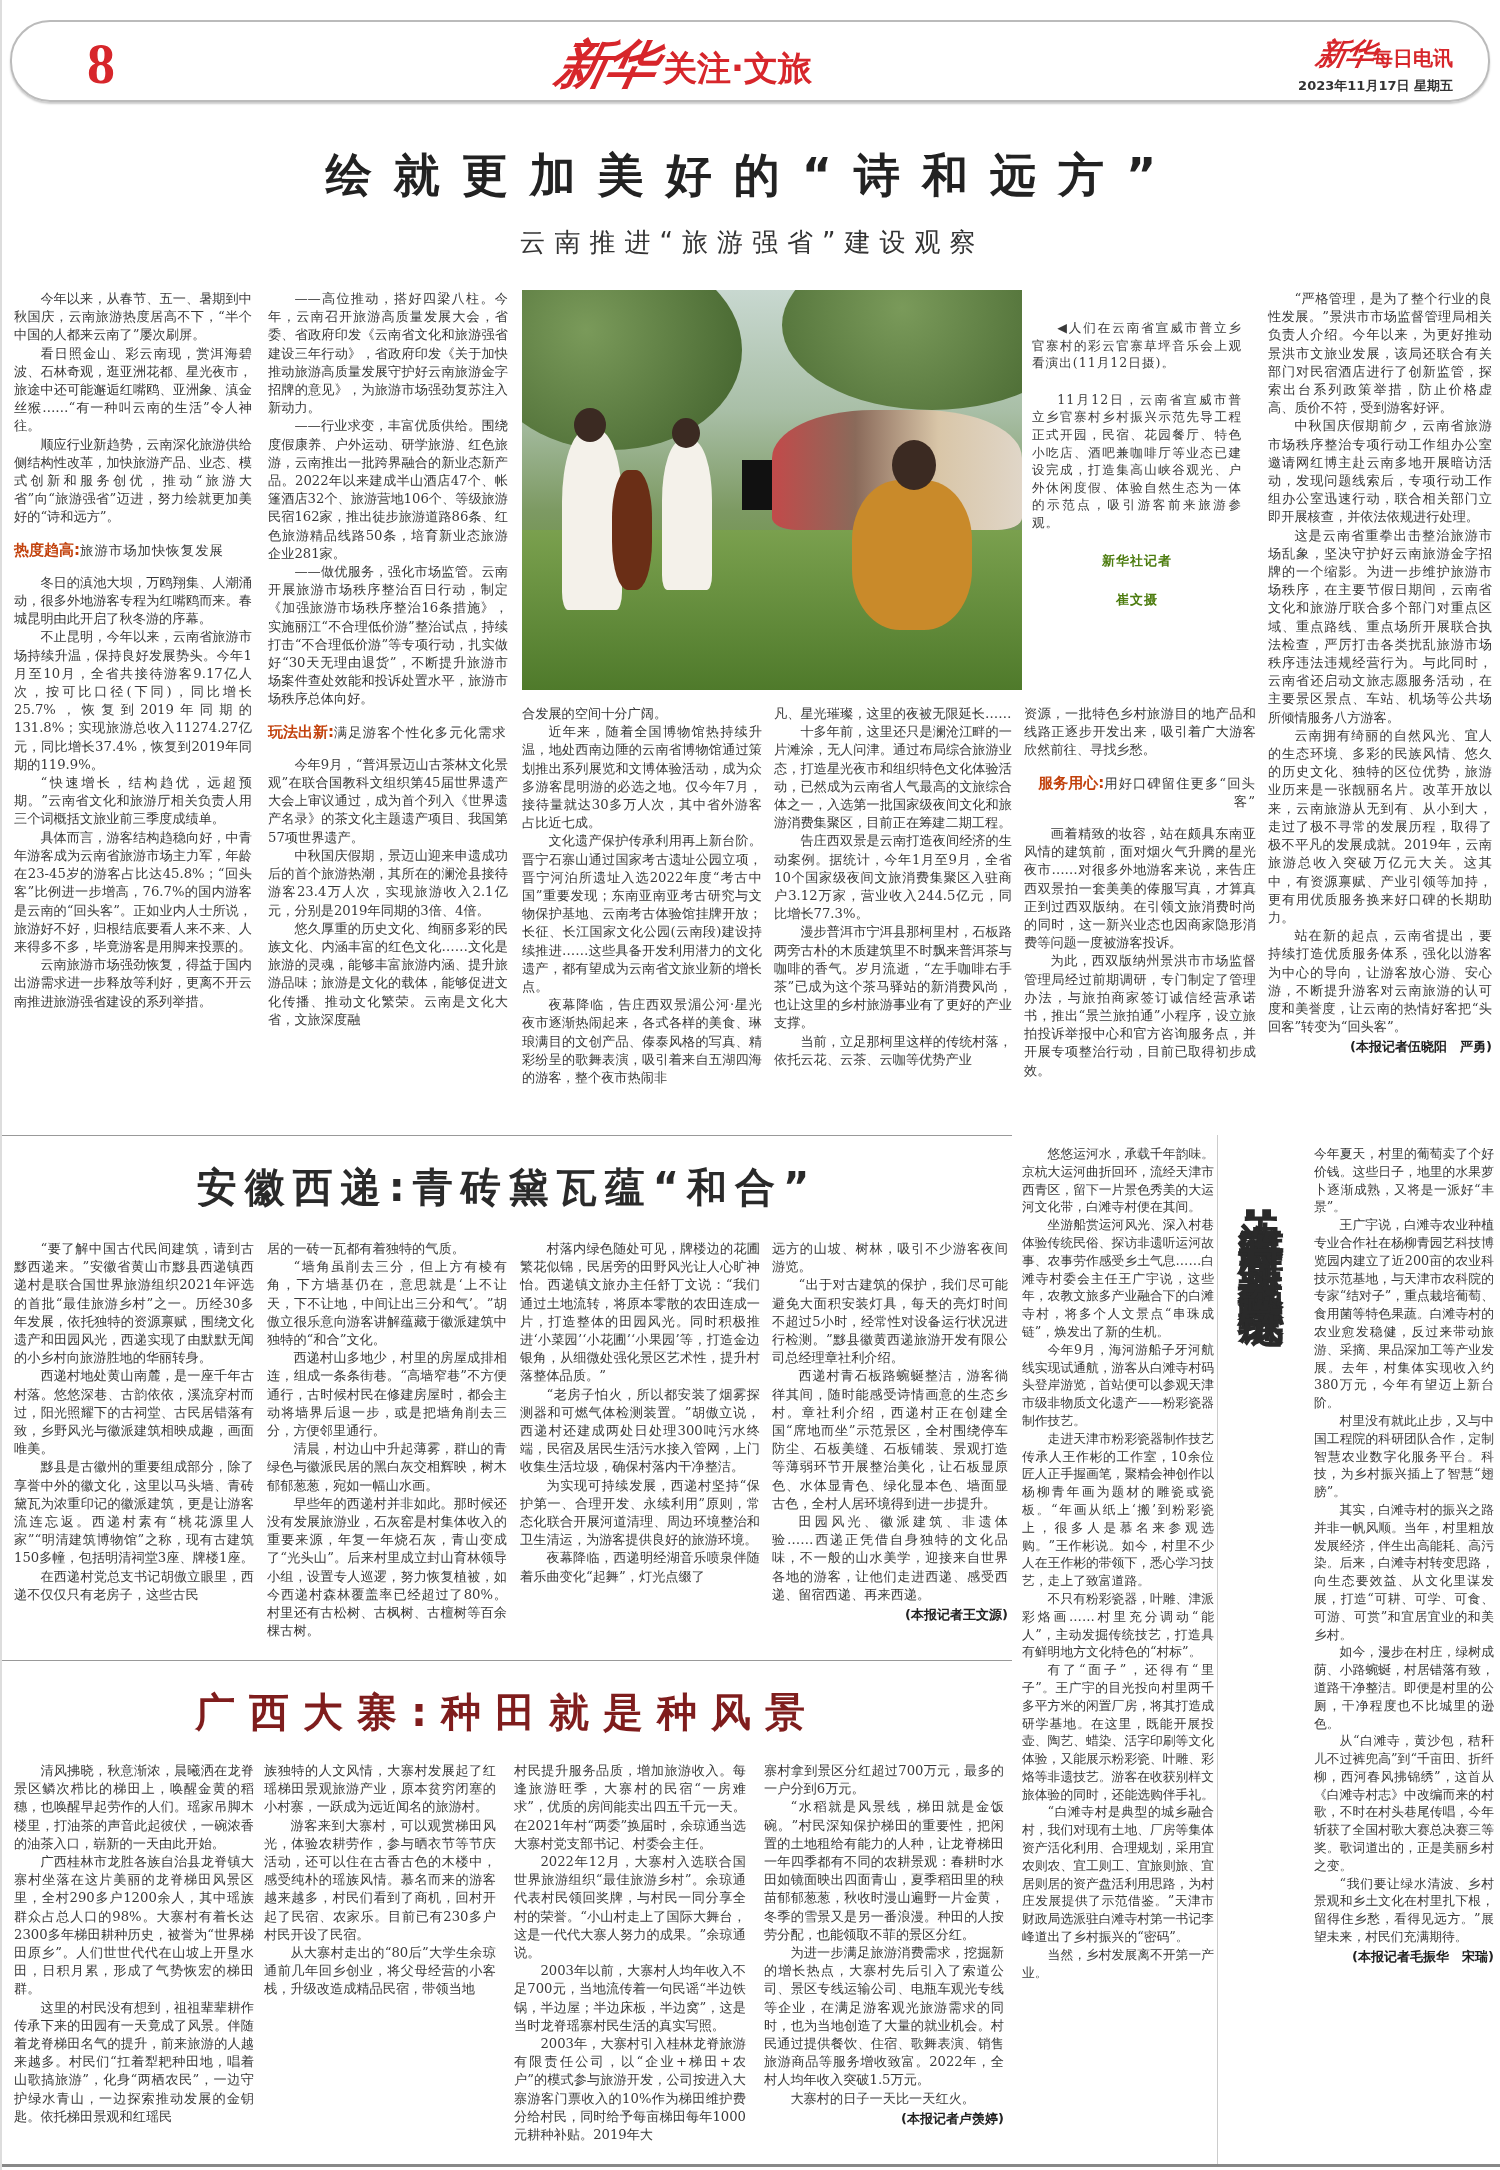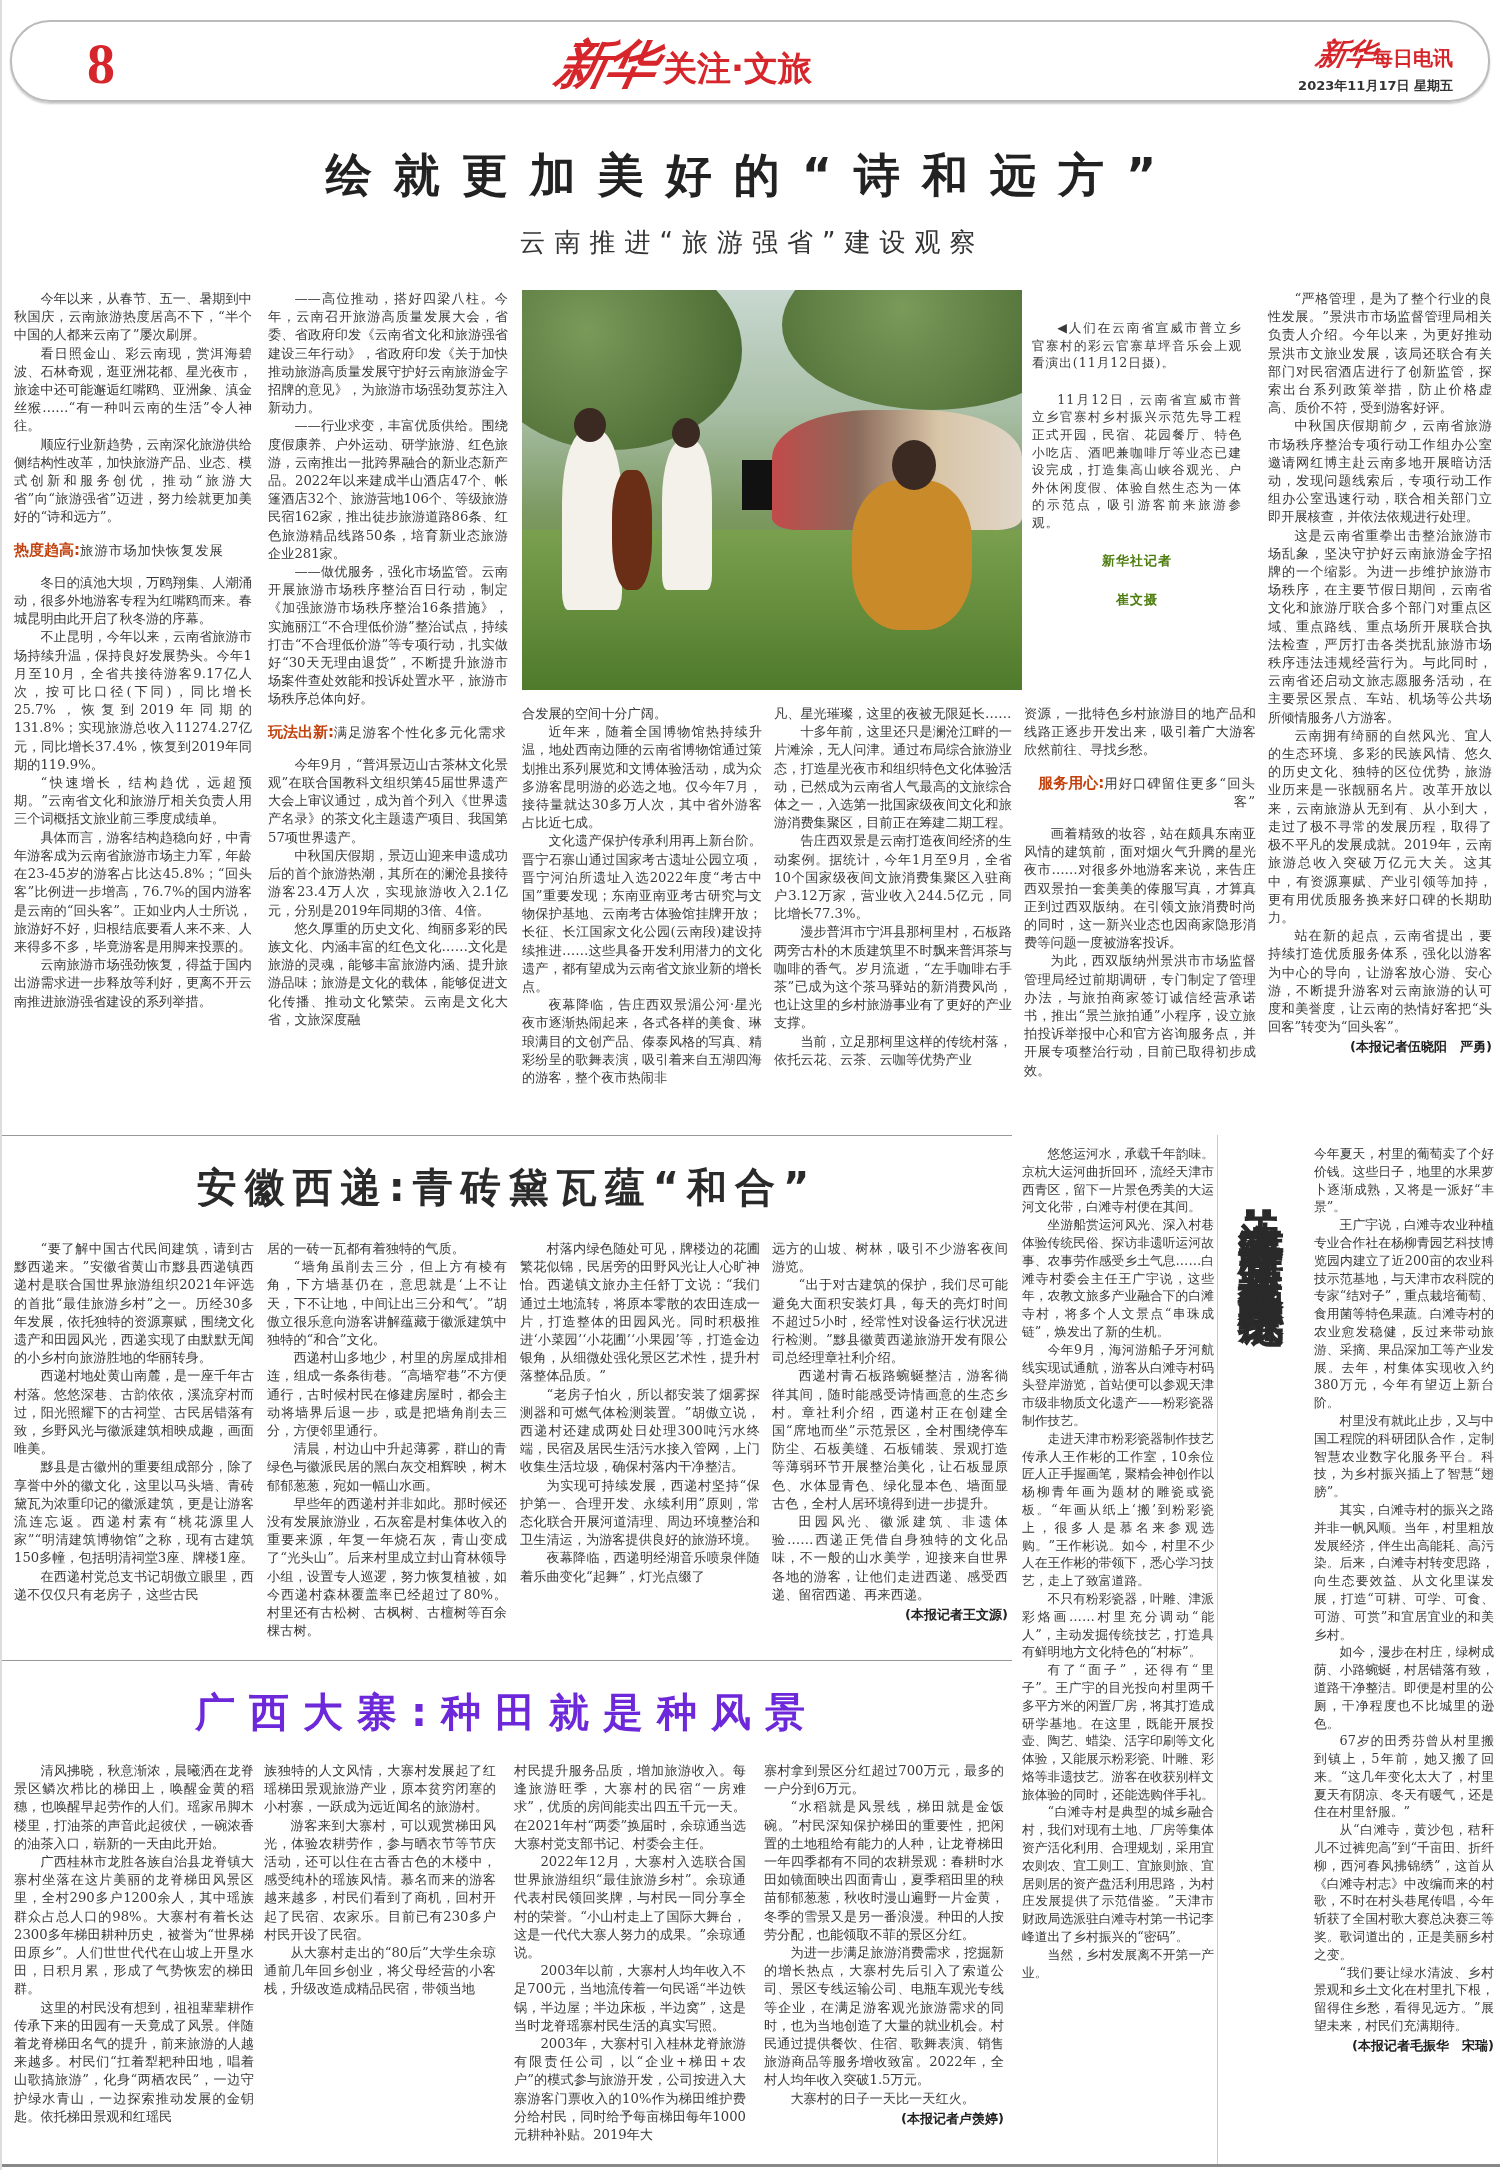--- a/index.html
+++ b/index.html
@@ -36,21 +36,21 @@
   .photo .tree { position: absolute; border-radius: 50%; background: radial-gradient(circle at 40% 40%, #7a9a5a, #3f5f2a); }
   .photo .person { position: absolute; border-radius: 40% 40% 10% 10%; }
   .photo .head { position: absolute; border-radius: 50%; background: #3b2a22; }
   .caption { position: absolute; left: 1030px; top: 300px; width: 210px; font-family: "DejaVu Serif", serif; font-size: 12.6px; line-height: 17.6px; color: #3a3a3a; text-align: justify; letter-spacing: 1px; }
   .caption p { text-indent: 2em; margin-top: 19px; }
   .caption .credit { text-align: center; font-family: "DejaVu Sans", sans-serif; font-weight: bold; font-size: 13px; color: #4d7c0f; text-indent: 0; line-height: 20px; }
 
   .rule { position: absolute; background: #999; }
 
   .hl-2 { position: absolute; left: 0; width: 1010px; top: 1160px; text-align: center; font-family: "DejaVu Sans", sans-serif; font-weight: bold; font-size: 40px; letter-spacing: 8px; color: #2a2a2a; }
-  .hl-3 { position: absolute; left: 0; width: 1010px; top: 1685px; text-align: center; font-family: "DejaVu Sans", sans-serif; font-weight: bold; font-size: 40px; letter-spacing: 14px; color: #6d28d9; }
+  .hl-3 { position: absolute; left: 0; width: 1010px; top: 1685px; text-align: center; font-family: "DejaVu Sans", sans-serif; font-weight: bold; font-size: 40px; letter-spacing: 14px; color: #7f1d1d; }
   .hl-vert { position: absolute; left: 1228px; top: 1180px; width: 60px; font-family: "DejaVu Sans", sans-serif; font-weight: bold; font-size: 46px; line-height: 56px; color: #2a2a2a; writing-mode: vertical-rl; letter-spacing: 4px; }
   .bottom-line { position: absolute; left: 0; top: 2164px; width: 1500px; height: 3px; background: #888; }
 </style>
 </head>
 <body>
 
 <div class="page">
 
   <div class="masthead">
     <div class="page-no">8</div>
@@ -212,20 +212,19 @@
     <p>“白滩寺村是典型的城乡融合村，我们对现有土地、厂房等集体资产活化利用、合理规划，采用宜农则农、宜工则工、宜旅则旅、宜居则居的资产盘活利用思路，为村庄发展提供了示范借鉴。”天津市财政局选派驻白滩寺村第一书记李峰道出了乡村振兴的“密码”。</p>
     <p>当然，乡村发展离不开第一产业。</p>
   </div>
   <div class="hl-vert">天津白滩寺村:农教文旅融合『串珠成链』</div>
   <div class="col" style="left:1312px; top:1145px; width:180px; font-size:12.8px; line-height:17.8px;">
     <p class="noindent">今年夏天，村里的葡萄卖了个好价钱。这些日子，地里的水果萝卜逐渐成熟，又将是一派好“丰景”。</p>
     <p>王广宇说，白滩寺农业种植专业合作社在杨柳青园艺科技博览园内建立了近200亩的农业科技示范基地，与天津市农科院的专家“结对子”，重点栽培葡萄、食用菌等特色果蔬。白滩寺村的农业愈发稳健，反过来带动旅游、采摘、果品深加工等产业发展。去年，村集体实现收入约380万元，今年有望迈上新台阶。</p>
     <p>村里没有就此止步，又与中国工程院的科研团队合作，定制智慧农业数字化服务平台。科技，为乡村振兴插上了智慧“翅膀”。</p>
     <p>其实，白滩寺村的振兴之路并非一帆风顺。当年，村里粗放发展经济，伴生出高能耗、高污染。后来，白滩寺村转变思路，向生态要效益、从文化里谋发展，打造“可耕、可学、可食、可游、可赏”和宜居宜业的和美乡村。</p>
     <p>如今，漫步在村庄，绿树成荫、小路蜿蜒，村居错落有致，道路干净整洁。即便是村里的公厕，干净程度也不比城里的逊色。</p>
-    <p>67岁的田秀芬曾从村里搬到镇上，5年前，她又搬了回来。“这几年变化太大了，村里夏天有阴凉、冬天有暖气，还是住在村里舒服。”</p>
     <p>从“白滩寺，黄沙包，秸秆儿不过裤兜高”到“千亩田、折纤柳，西河春风拂锦绣”，这首从《白滩寺村志》中改编而来的村歌，不时在村头巷尾传唱，今年斩获了全国村歌大赛总决赛三等奖。歌词道出的，正是美丽乡村之变。</p>
     <p>“我们要让绿水清波、乡村景观和乡土文化在村里扎下根，留得住乡愁，看得见远方。”展望未来，村民们充满期待。</p>
     <p class="byline">(本报记者毛振华　宋瑞)</p>
   </div>
 
   <div class="bottom-line"></div>
 </div>
 
 </body></html>

